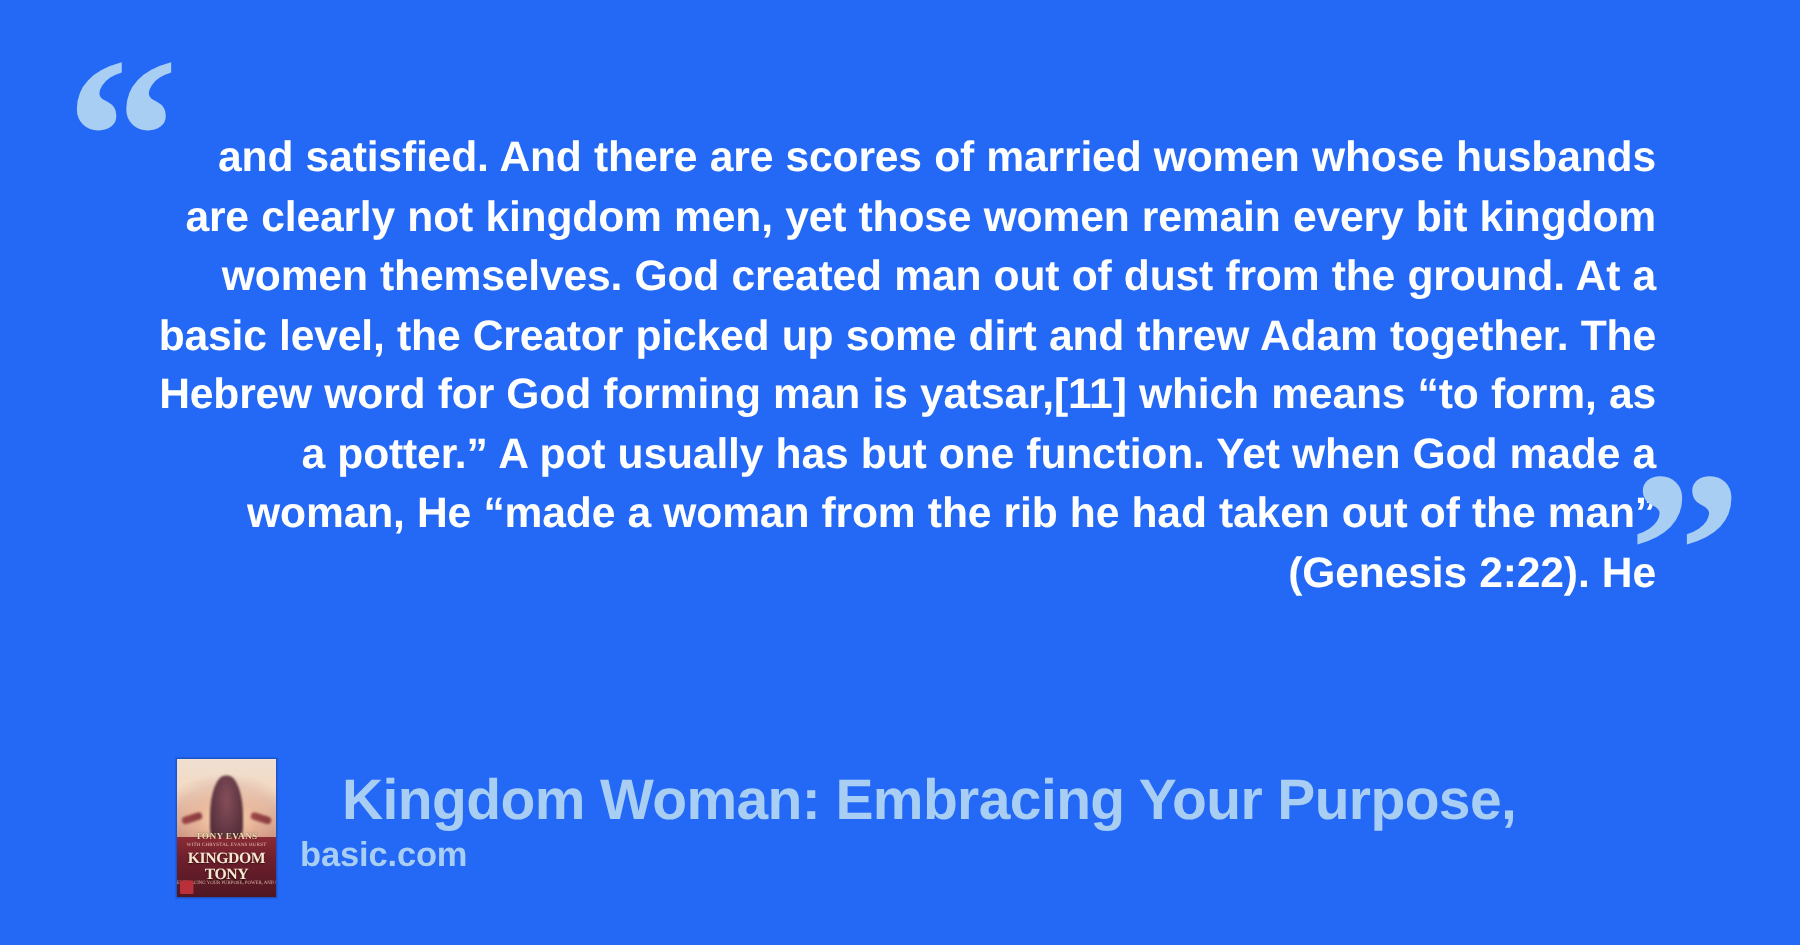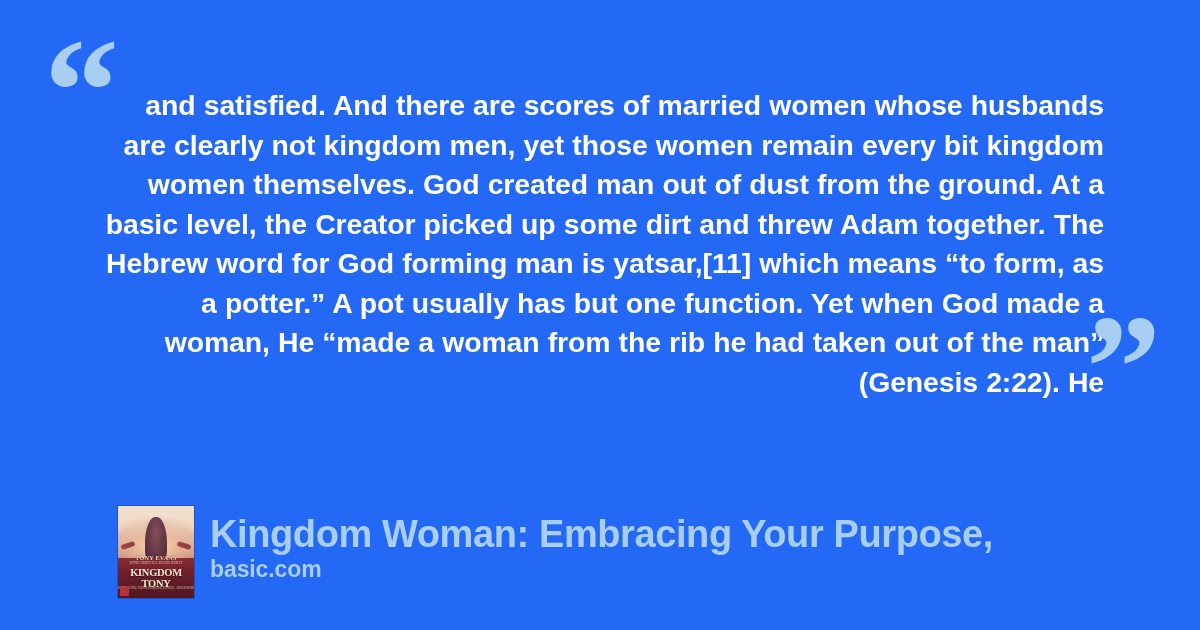--- a/index.html
+++ b/index.html
@@ -69,21 +69,21 @@
     left: 118px;
     top: 506px;
     display: flex;
     align-items: flex-start;
     gap: 16px;
   }
 
   
   #book-thumb {
     position: relative;
-    width: 76px;
+    width: 66px;
     height: 92px;
     flex: 0 0 auto;
     background: #d9c2b4;
     box-shadow: 0 0 0 1px rgba(0,0,0,0.18);
     overflow: hidden;
   }
   #book-thumb .cover-sky {
     position: absolute;
     left: 0; right: 0; top: 0;
     height: 62%;
@@ -231,19 +231,19 @@
       <div class="cover-sub">WITH CHRYSTAL EVANS HURST</div>
       <div class="cover-title">
         <div>KINGDOM</div>
         <div>TONY</div>
       </div>
       <div class="cover-tag">EMBRACING YOUR PURPOSE, POWER, AND POSSIBILITIES</div>
       <div class="cover-badge"></div>
     </div>
 
     <div id="footer-text">
-      <h2 id="book-title" style="color: rgb(169, 206, 244);">Kingdom Woman: Embracing Your Purpose,</h2>
+      <h2 id="book-title" style="color: rgb(169, 206, 244); margin-left: 28px;">Kingdom Woman: Embracing Your Purpose,</h2>
       <p id="source-name" style="color: rgb(169, 206, 244);">basic.com</p>
     </div>
 
   </div>
 
 </div>
 
 </body></html>

